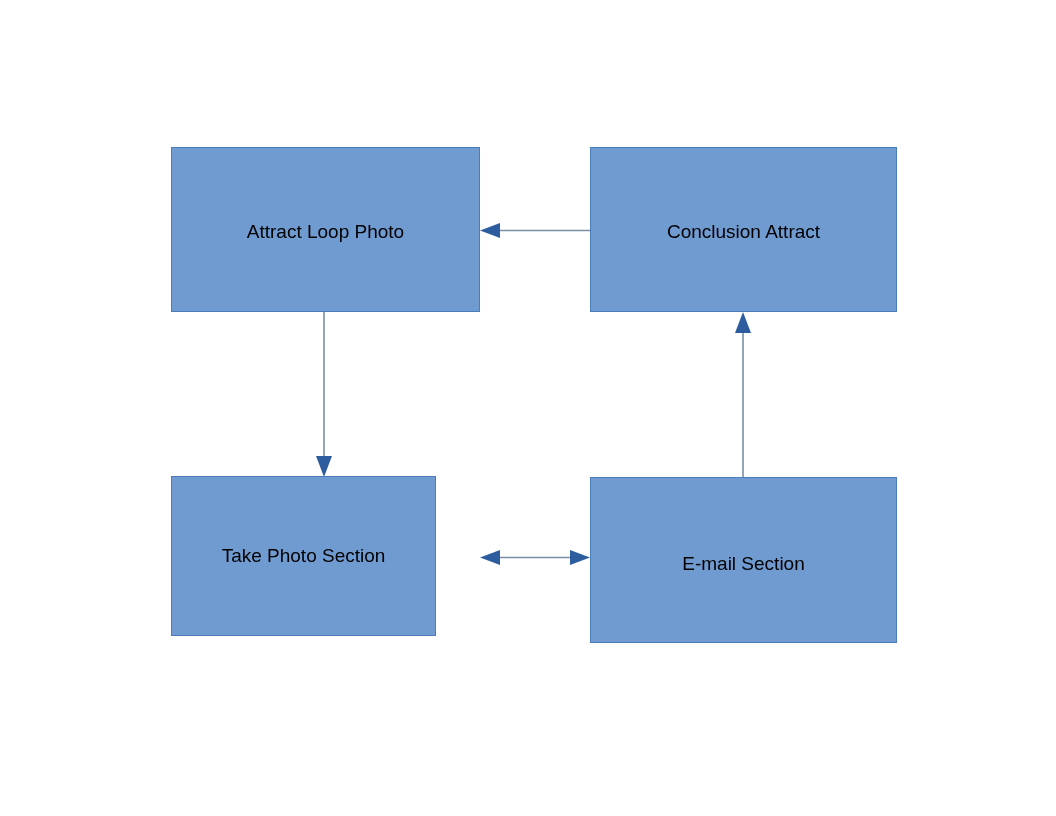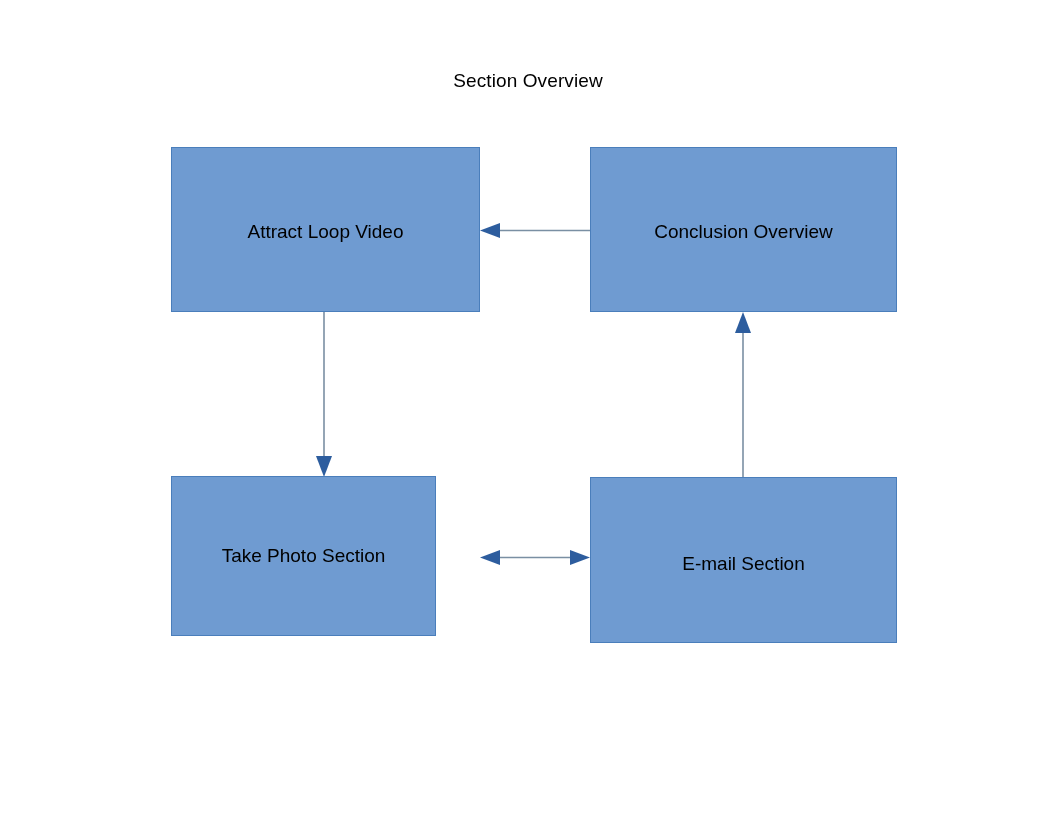--- a/index.html
+++ b/index.html
@@ -75,21 +75,20 @@
   .edge-head {
     fill: #2d5d9e;
     stroke: none;
   }
 </style>
 </head>
 <body>
 
 <div id="canvas">
 
-  <div id="diagram-title">Section Overview</div>
 
   <svg id="edges" viewBox="0 0 1056 816" width="1056" height="816" xmlns="http://www.w3.org/2000/svg">
 
        
     <g>
       <line class="edge-line" x1="590" y1="230.5" x2="498" y2="230.5"></line>
       <polygon class="edge-head" points="480,230.5 500,223 500,238"></polygon>
     </g>
 
        
@@ -106,25 +105,25 @@
     </g>
 
        
     <g>
       <line class="edge-line" x1="743" y1="477" x2="743" y2="331"></line>
       <polygon class="edge-head" points="743,312 735,333 751,333"></polygon>
     </g>
   </svg>
 
   <div class="node" id="node-attract-loop-video">
-    <span class="node-label">Attract Loop Video</span>
+    <span class="node-label">Attract Loop Photo</span>
   </div>
 
   <div class="node" id="node-conclusion-section">
-    <span class="node-label">Conclusion Overview</span>
+    <span class="node-label">Conclusion Attract</span>
   </div>
 
   <div class="node" id="node-take-photo-section">
     <span class="node-label">Take Photo Section</span>
   </div>
 
   <div class="node" id="node-email-section">
     <span class="node-label">E-mail Section</span>
   </div>
 

